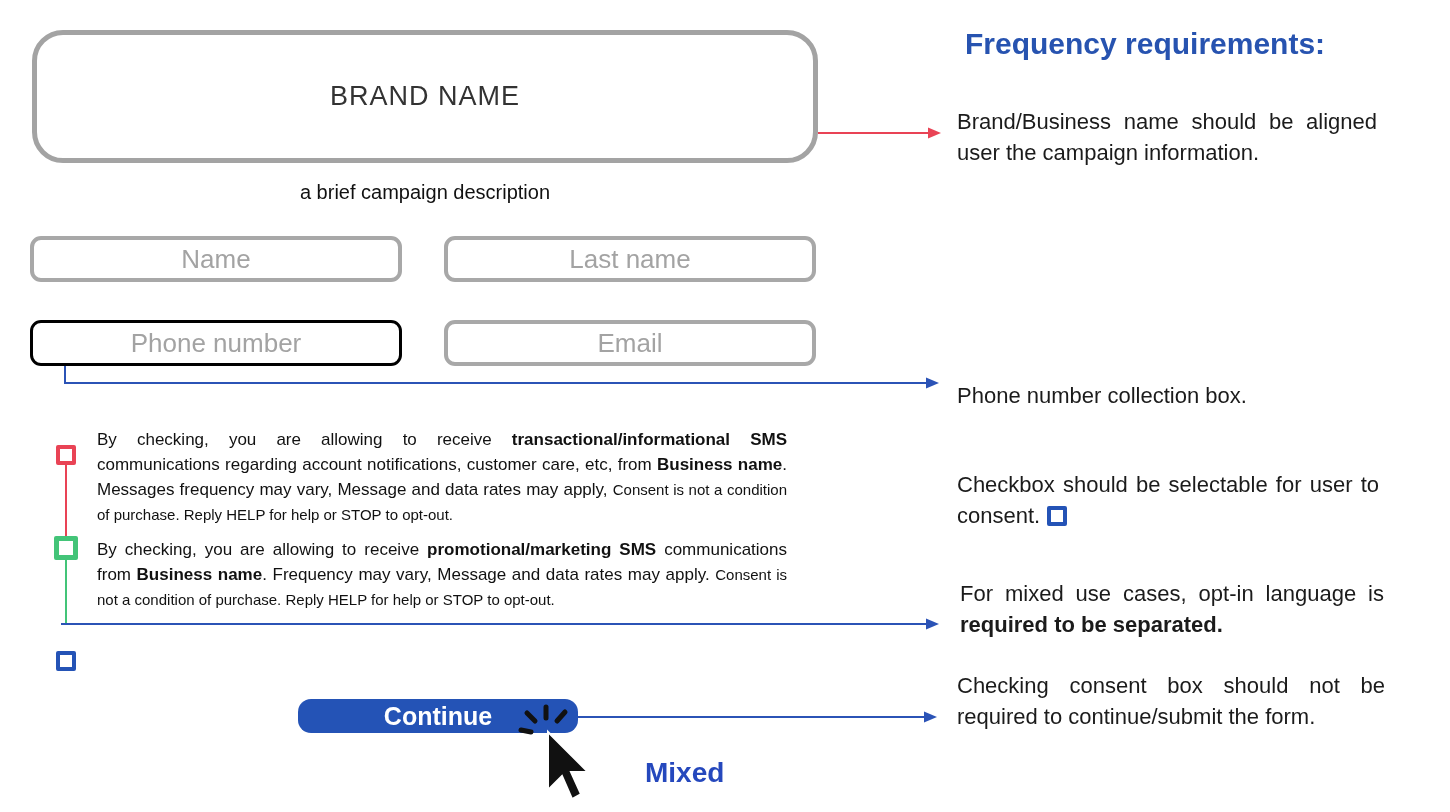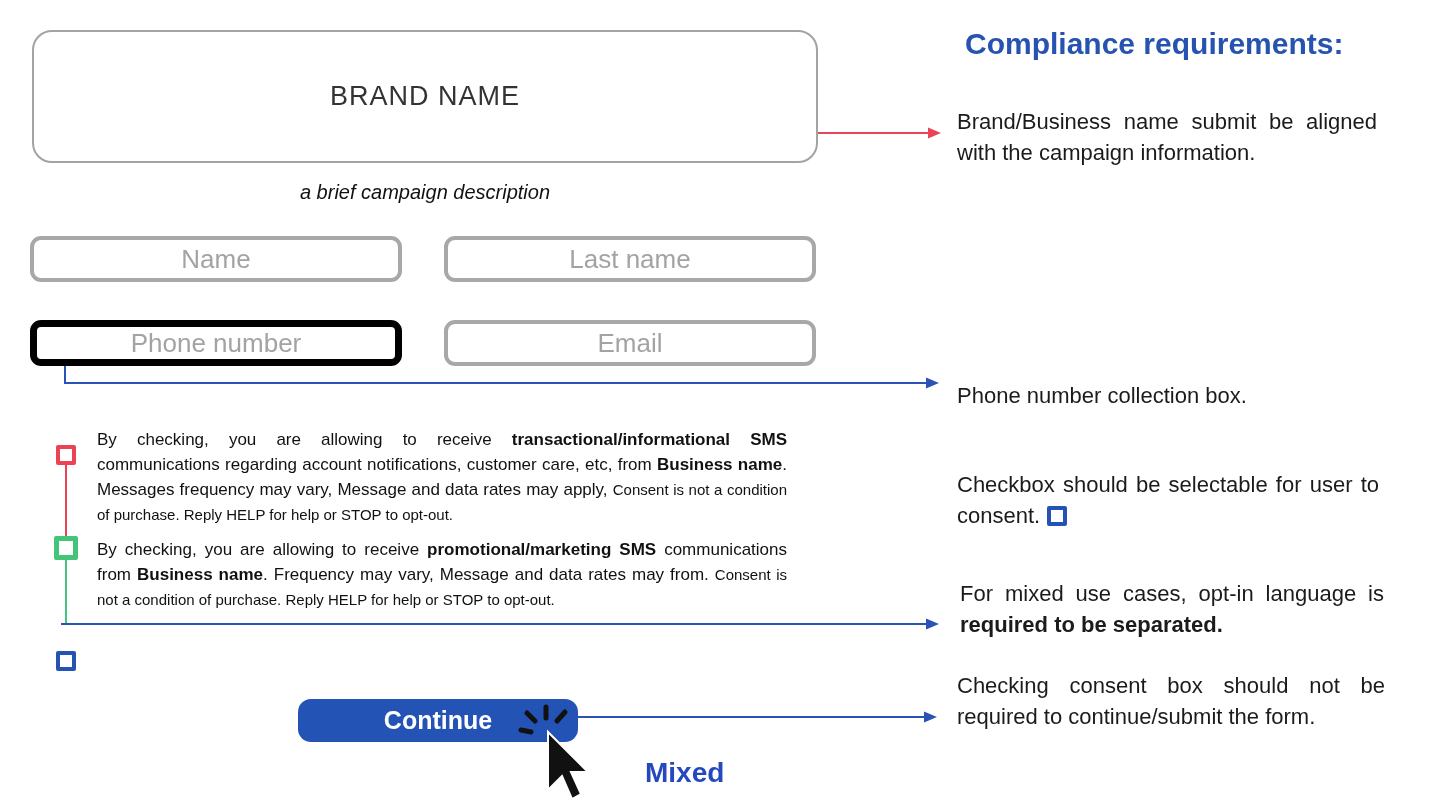--- a/index.html
+++ b/index.html
@@ -5,35 +5,35 @@
   html,body{margin:0;padding:0;background:#fff;}
   .canvas{
     position:relative;width:1450px;height:812px;background:#ffffff;overflow:hidden;
     font-family:"Liberation Sans", sans-serif;color:#1a1a1a;
   }
   .abs{position:absolute;box-sizing:border-box;}
 
   
   .brand-box{
     left:32px;top:30px;width:786px;height:133px;
-    border:2px solid #a3a3a3;border-radius:20px;
+    border:5px solid #a3a3a3;border-radius:31px;
     display:flex;align-items:center;justify-content:center;
   }
   .brand-box span{font-size:27px;letter-spacing:1px;color:#333;}
 
-  .campaign-desc{left:32px;top:181px;width:786px;text-align:center;font-size:20px;color:#111;font-style:italic;}
+  .campaign-desc{left:32px;top:181px;width:786px;text-align:center;font-size:20px;color:#111;}
 
   
   .field{
     height:46px;width:372px;border:4px solid #a8a8a8;border-radius:11px;
     background:#fff;text-align:center;font-size:26px;color:#a3a3a3;outline:none;
     font-family:"Liberation Sans", sans-serif;padding:16px;display:block;
   }
   .field::placeholder{color:#a3a3a3;opacity:1;}
-  .field.highlight{border:7px solid #000000;}
+  .field.highlight{border:3px solid #000000;}
   .f-name{left:30px;top:236px;}
   .f-last{left:444px;top:236px;}
   .f-phone{left:30px;top:320px;}
   .f-email{left:444px;top:320px;}
 
   
   .chk{background:#fff;border-radius:2px;}
   .chk-red{left:56px;top:445px;width:20px;height:20px;border:4px solid #e94355;}
   .chk-green{left:54px;top:536px;width:24px;height:24px;border:5px solid #43c478;}
   .chk-blue{left:56px;top:651px;width:20px;height:20px;border:4px solid #2453b6;}
@@ -44,21 +44,21 @@
   .consent .fine{font-size:15px;}
   .p1{top:427px;}
   .p2{top:537px;}
 
   
   .terms{left:97px;top:650px;font-size:17.5px;color:#111;}
   .terms a{color:#2453b6;text-decoration:underline;cursor:pointer;}
 
   
   .continue-btn{
-    left:298px;top:699px;width:280px;height:43px;border:none;border-radius:13px;
+    left:298px;top:699px;width:280px;height:34px;border:none;border-radius:13px;
     background:#2453b6;color:#fff;font-weight:bold;font-size:25px;
     display:flex;align-items:center;justify-content:center;cursor:pointer;
     font-family:"Liberation Sans", sans-serif;
   }
 
   .mixed-label{left:645px;top:757px;font-size:28px;font-weight:bold;color:#2548bd;}
 
   
   .rc-heading{left:965px;top:27px;font-size:30px;font-weight:bold;color:#2753b0;}
   .note{color:#1b1b1b;font-size:22px;line-height:31px;text-align:justify;}
@@ -116,42 +116,42 @@
   <input class="abs field highlight f-phone" placeholder="Phone number" style="">
   <input class="abs field f-email" placeholder="Email" style="">
 
   <div class="abs chk chk-red"></div>
   <div class="abs consent p1">
     <span>By checking, you are allowing to receive </span><span class="b">transactional/informational SMS</span><span> communications regarding account notifications, customer care, etc, from </span><span class="b">Business name</span><span>. Messages frequency may vary, Message and data rates may apply, </span><span class="fine">Consent is not a condition of purchase. Reply HELP for help or STOP to opt-out.</span>
   </div>
 
   <div class="abs chk chk-green"></div>
   <div class="abs consent p2">
-    <span>By checking, you are allowing to receive </span><span class="b">promotional/marketing SMS</span><span> communications from </span><span class="b">Business name</span><span>. Frequency may vary, Message and data rates may from. </span><span class="fine">Consent is not a condition of purchase. Reply HELP for help or STOP to opt-out.</span>
+    <span>By checking, you are allowing to receive </span><span class="b">promotional/marketing SMS</span><span> communications from </span><span class="b">Business name</span><span>. Frequency may vary, Message and data rates may apply. </span><span class="fine">Consent is not a condition of purchase. Reply HELP for help or STOP to opt-out.</span>
   </div>
 
   <div class="abs chk chk-blue"></div>
 
   <button class="abs continue-btn">Continue</button>
 
   <svg class="abs" style="left:517px;top:702px;" width="82" height="100" viewBox="0 0 82 100">
     <g stroke="#111" stroke-width="5" stroke-linecap="round">
       <line x1="29" y1="16" x2="29" y2="5"></line>
       <line x1="40" y1="19" x2="48" y2="10"></line>
       <line x1="18" y1="19" x2="10" y2="11"></line>
       <line x1="14" y1="30" x2="4" y2="28"></line>
     </g>
     <polygon points="31,30 31,88 45,74 55,97 64,92 54,70 71,70" fill="#111" stroke="#fff" stroke-width="2"></polygon>
   </svg>
 
   <div class="abs mixed-label">Mixed</div>
 
-  <div class="abs rc-heading">Compliance requirements:</div>
+  <div class="abs rc-heading">Frequency requirements:</div>
 
-  <div class="abs note n-brand">Brand/Business name submit be aligned with the campaign information.</div>
+  <div class="abs note n-brand">Brand/Business name should be aligned user the campaign information.</div>
 
   <div class="abs note n-phone">Phone number collection box.</div>
 
   <div class="abs note n-check">
     <span>Checkbox should be selectable for user to consent.</span><span class="mini-check"></span>
   </div>
 
   <div class="abs note n-mixed">
     <span>For mixed use cases, opt-in language is </span><span class="b">required to be separated.</span>
   </div>

